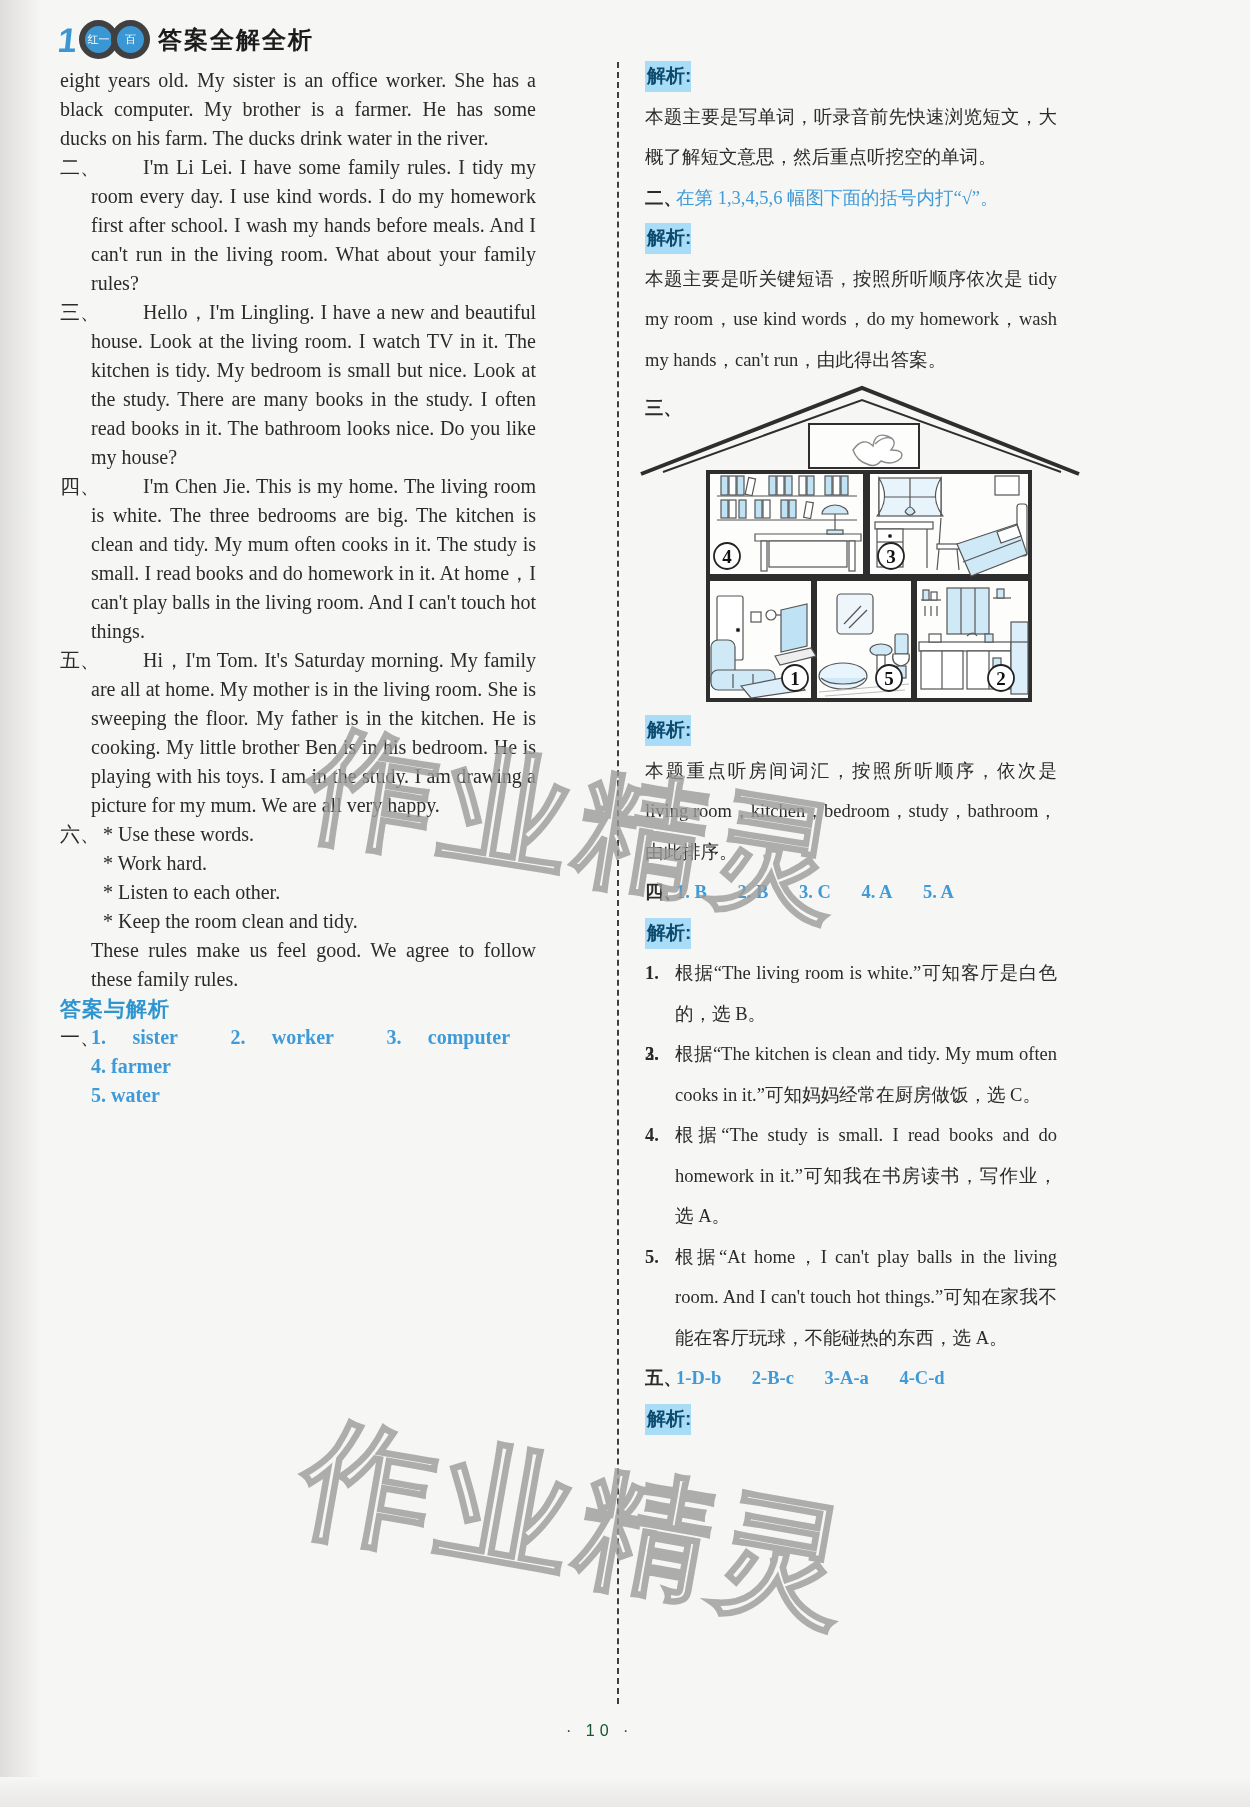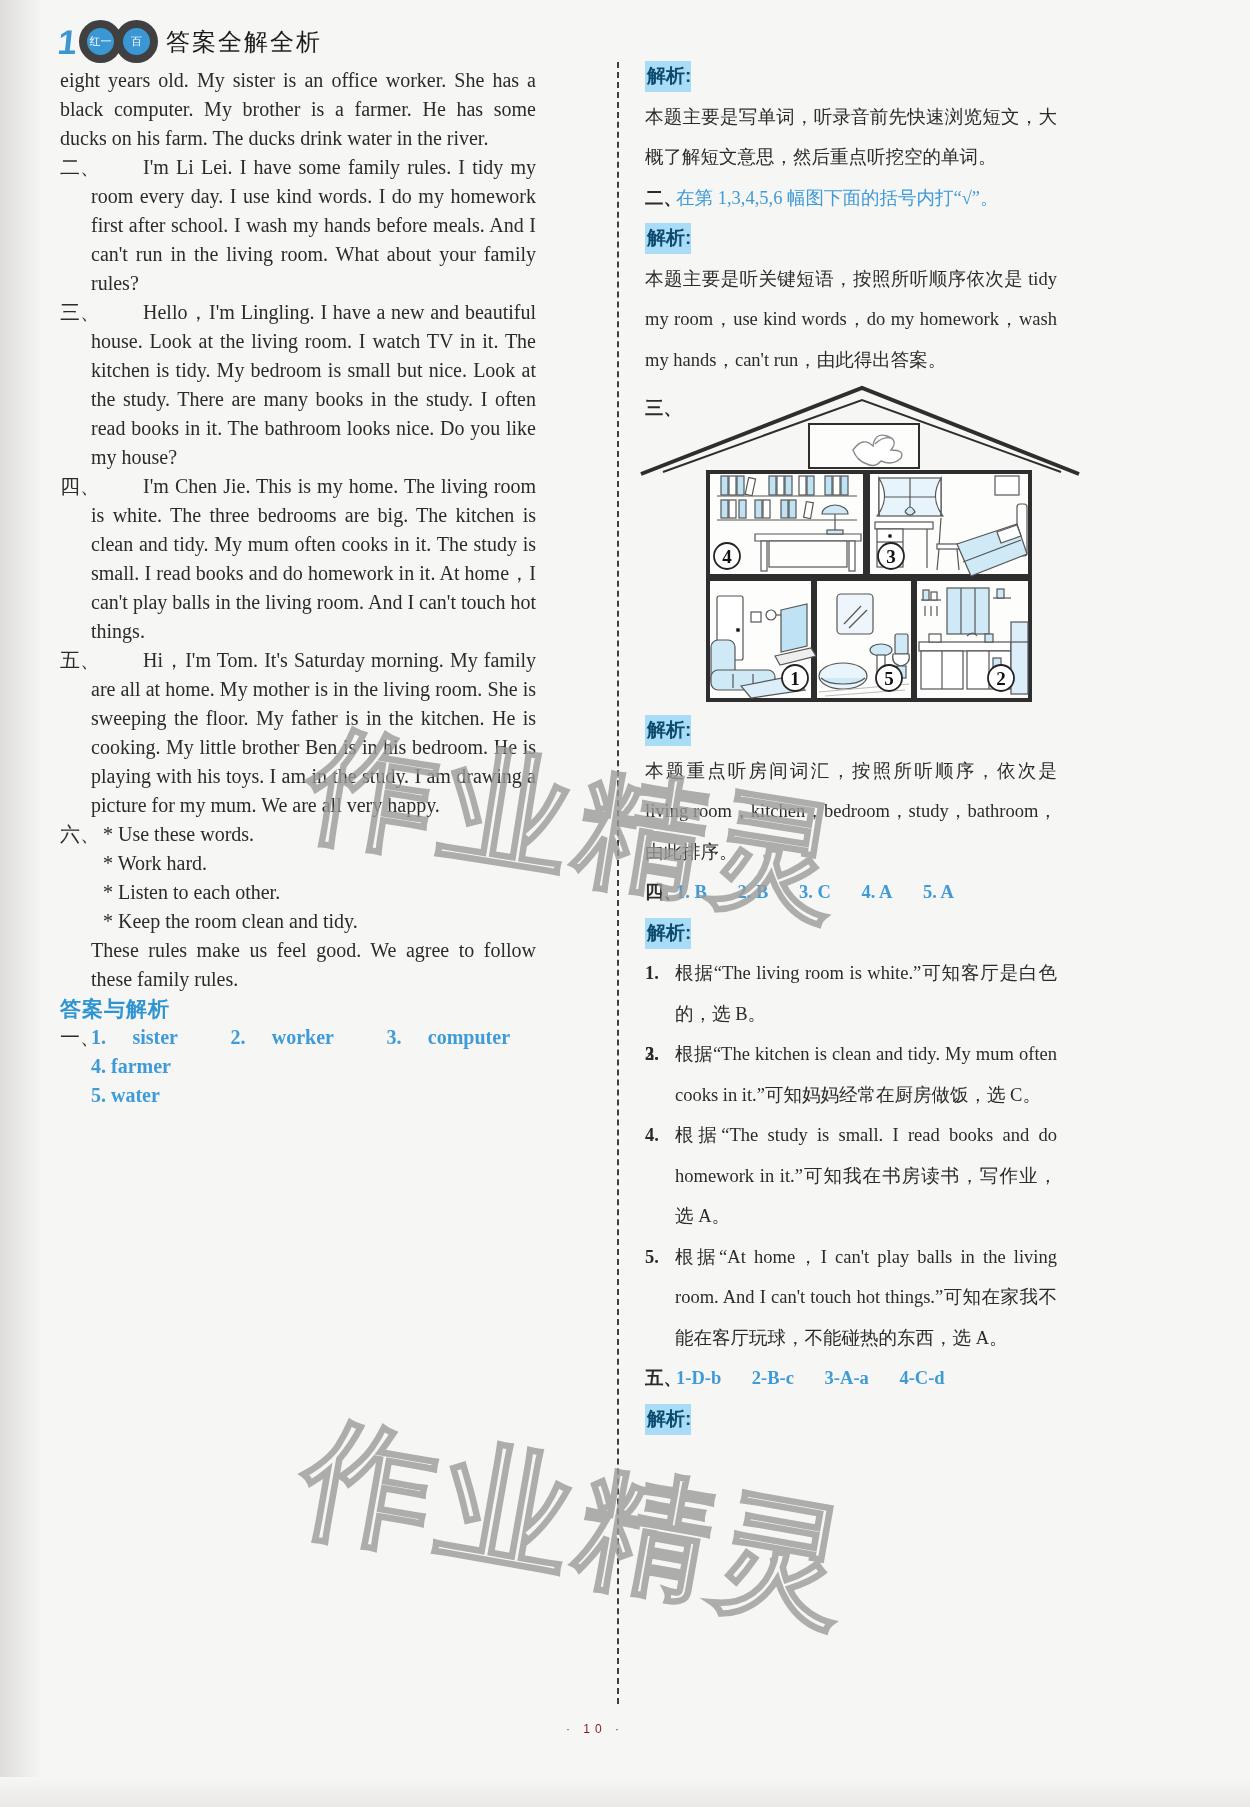--- a/index.html
+++ b/index.html
@@ -13,25 +13,25 @@
   .edge-left{position:absolute;left:0;top:0;width:42px;height:100%;
     background:linear-gradient(to right,#dedddb,#f6f6f4);pointer-events:none;}
   .edge-bottom{position:absolute;left:0;bottom:0;width:100%;height:30px;
     background:linear-gradient(to top,#e9e8e6,#f6f6f4);pointer-events:none;}
 
   
   .header{position:absolute;left:58px;top:20px;display:flex;align-items:center;gap:8px;}
   .logo{display:flex;align-items:center;}
   .logo-one{color:#3b97d3;font-weight:bold;font-size:34px;line-height:34px;
     font-family:"Liberation Sans",sans-serif;transform:skewX(-6deg);}
-  .ring{width:27px;height:27px;border-radius:50%;background:#3b97d3;border:8px solid #404040;
+  .ring{width:27px;height:27px;border-radius:50%;background:#3b97d3;border:6px solid #404040;
     color:#fff;font-size:11px;display:flex;align-items:center;justify-content:center;
     font-family:"Liberation Sans",sans-serif;margin-left:2px;}
   .ring.second{margin-left:-7px;}
-  .brand-title{font-size:24px;font-weight:normal;color:#1c1c1c;letter-spacing:2px;
+  .brand-title{font-size:24px;font-weight:bold;color:#1c1c1c;letter-spacing:2px;
     font-family:"Liberation Sans","DejaVu Sans",sans-serif;}
 
   
   .divider{position:absolute;left:617px;top:62px;height:1642px;width:0;
     border-left:2.5px dashed #3e3e3e;}
 
   
   .col{position:absolute;font-size:20px;line-height:29px;}
   .col-left{left:60px;top:66px;width:476px;}
   .col-right{left:645px;top:56px;width:412px;font-size:18.5px;line-height:40.5px;}
@@ -62,21 +62,21 @@
   
   .house-block{position:relative;margin:4px 0 2px 0;}
   .house-block .marker3{position:absolute;left:0;top:4px;font-weight:600;}
   .house-svg{display:block;margin-left:-16px;}
 
   
   .wm{position:absolute;pointer-events:none;opacity:.8;}
   .wm text{fill:none;stroke:#9b9b9b;stroke-width:2.4px;
     font-family:"Liberation Sans","DejaVu Sans",sans-serif;font-weight:bold;}
 
-  .footer{position:absolute;left:566px;top:1722px;font-size:12px;color:#7f1d1d;
+  .footer{position:absolute;left:566px;top:1722px;font-size:16px;color:#14532d;
     letter-spacing:5px;font-family:"Liberation Sans",sans-serif;}
 </style>
 </head>
 <body>
 
 <div class="edge-left"></div>
 <div class="edge-bottom"></div>
 
 <div class="header">
   <div class="logo">

